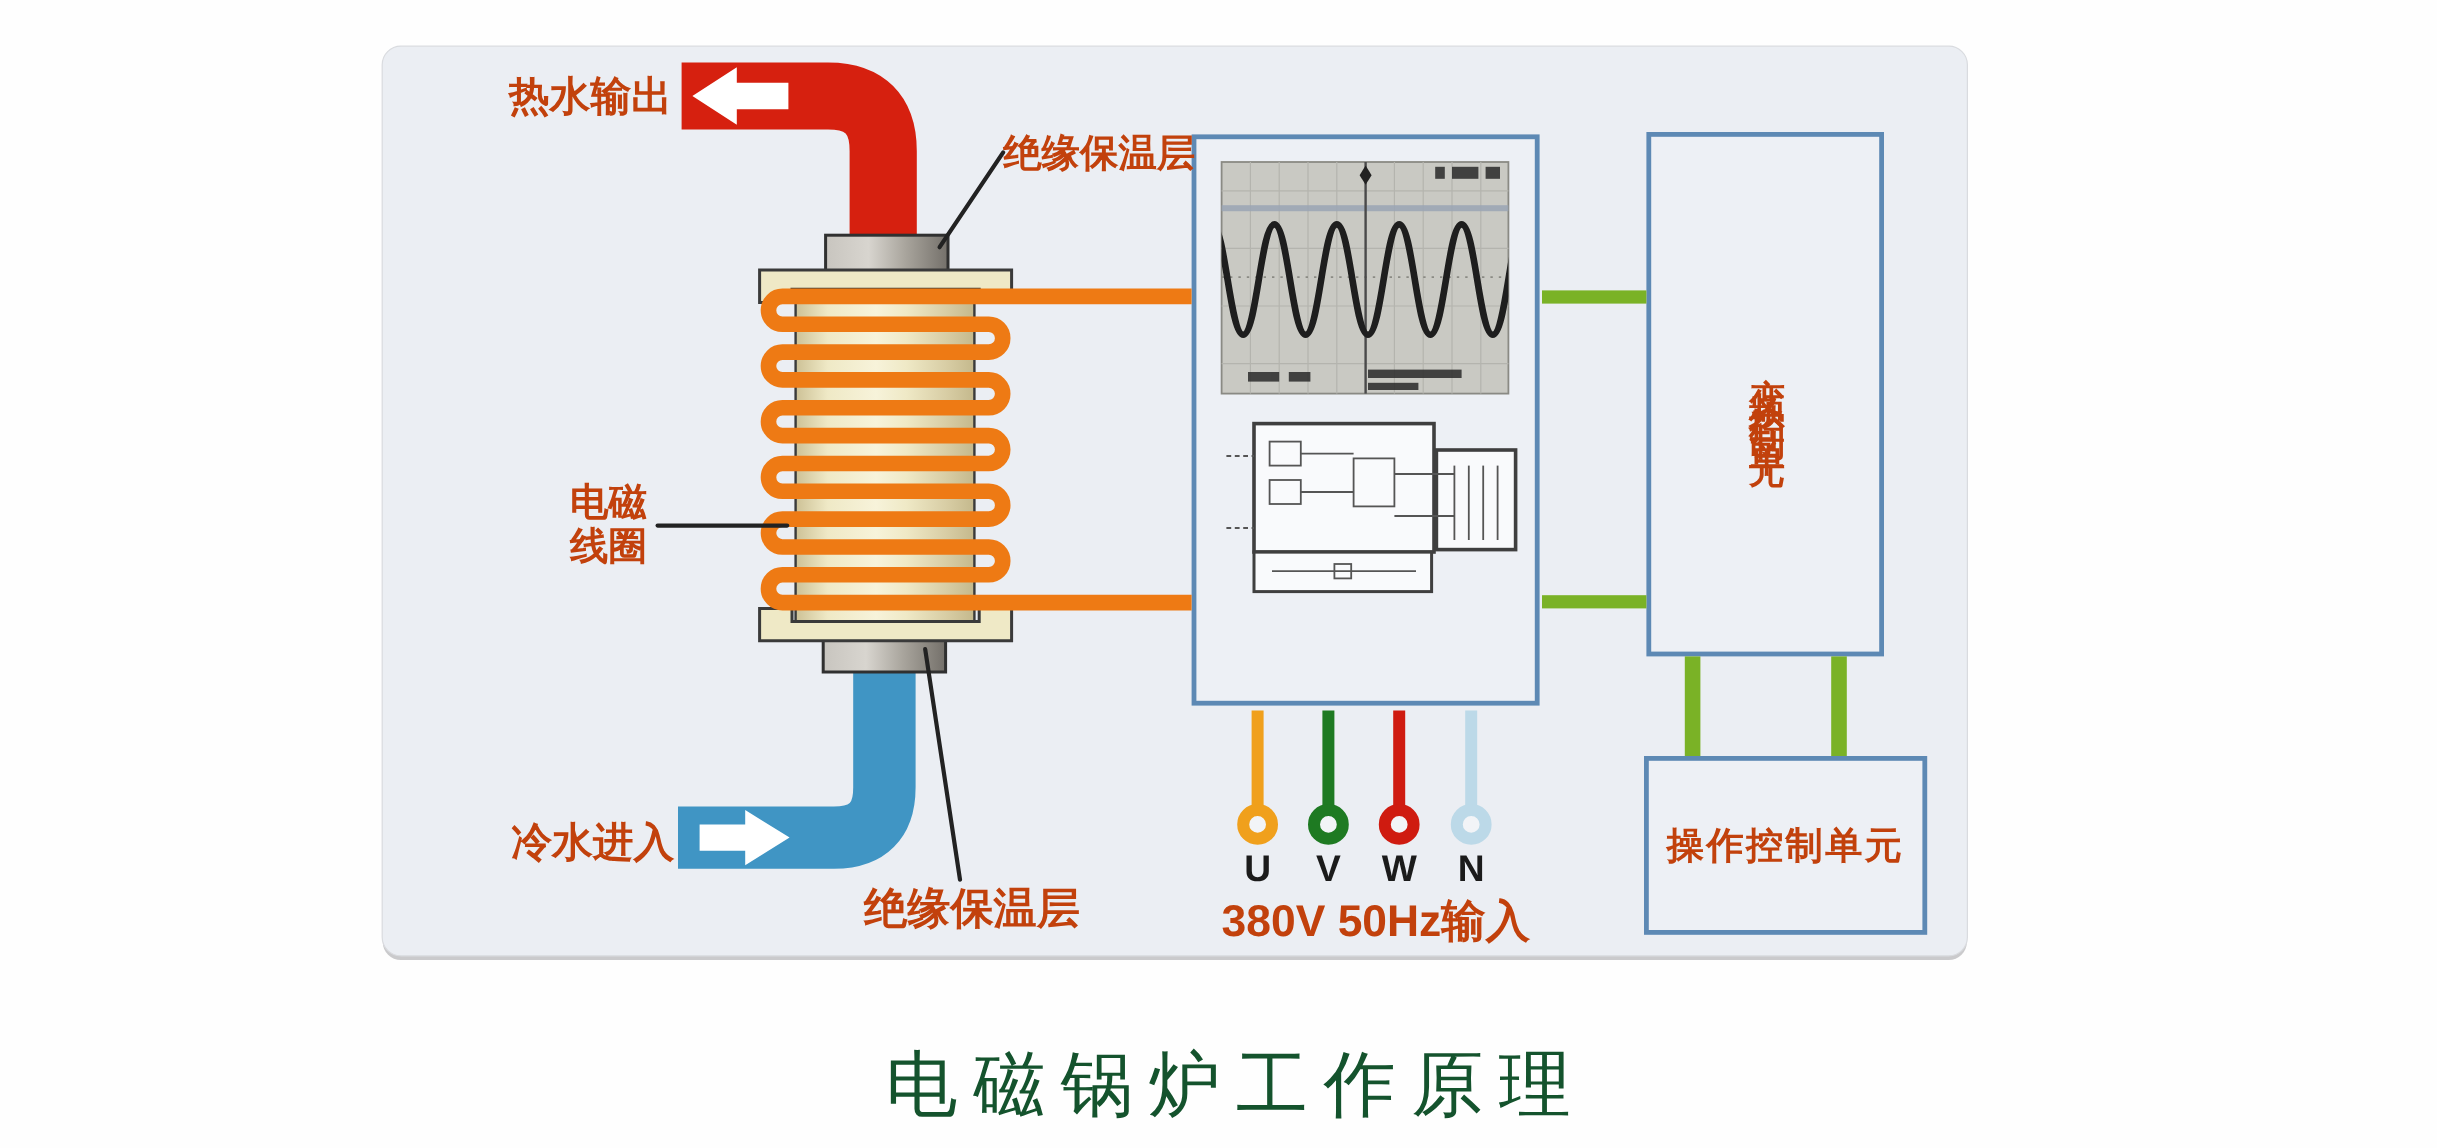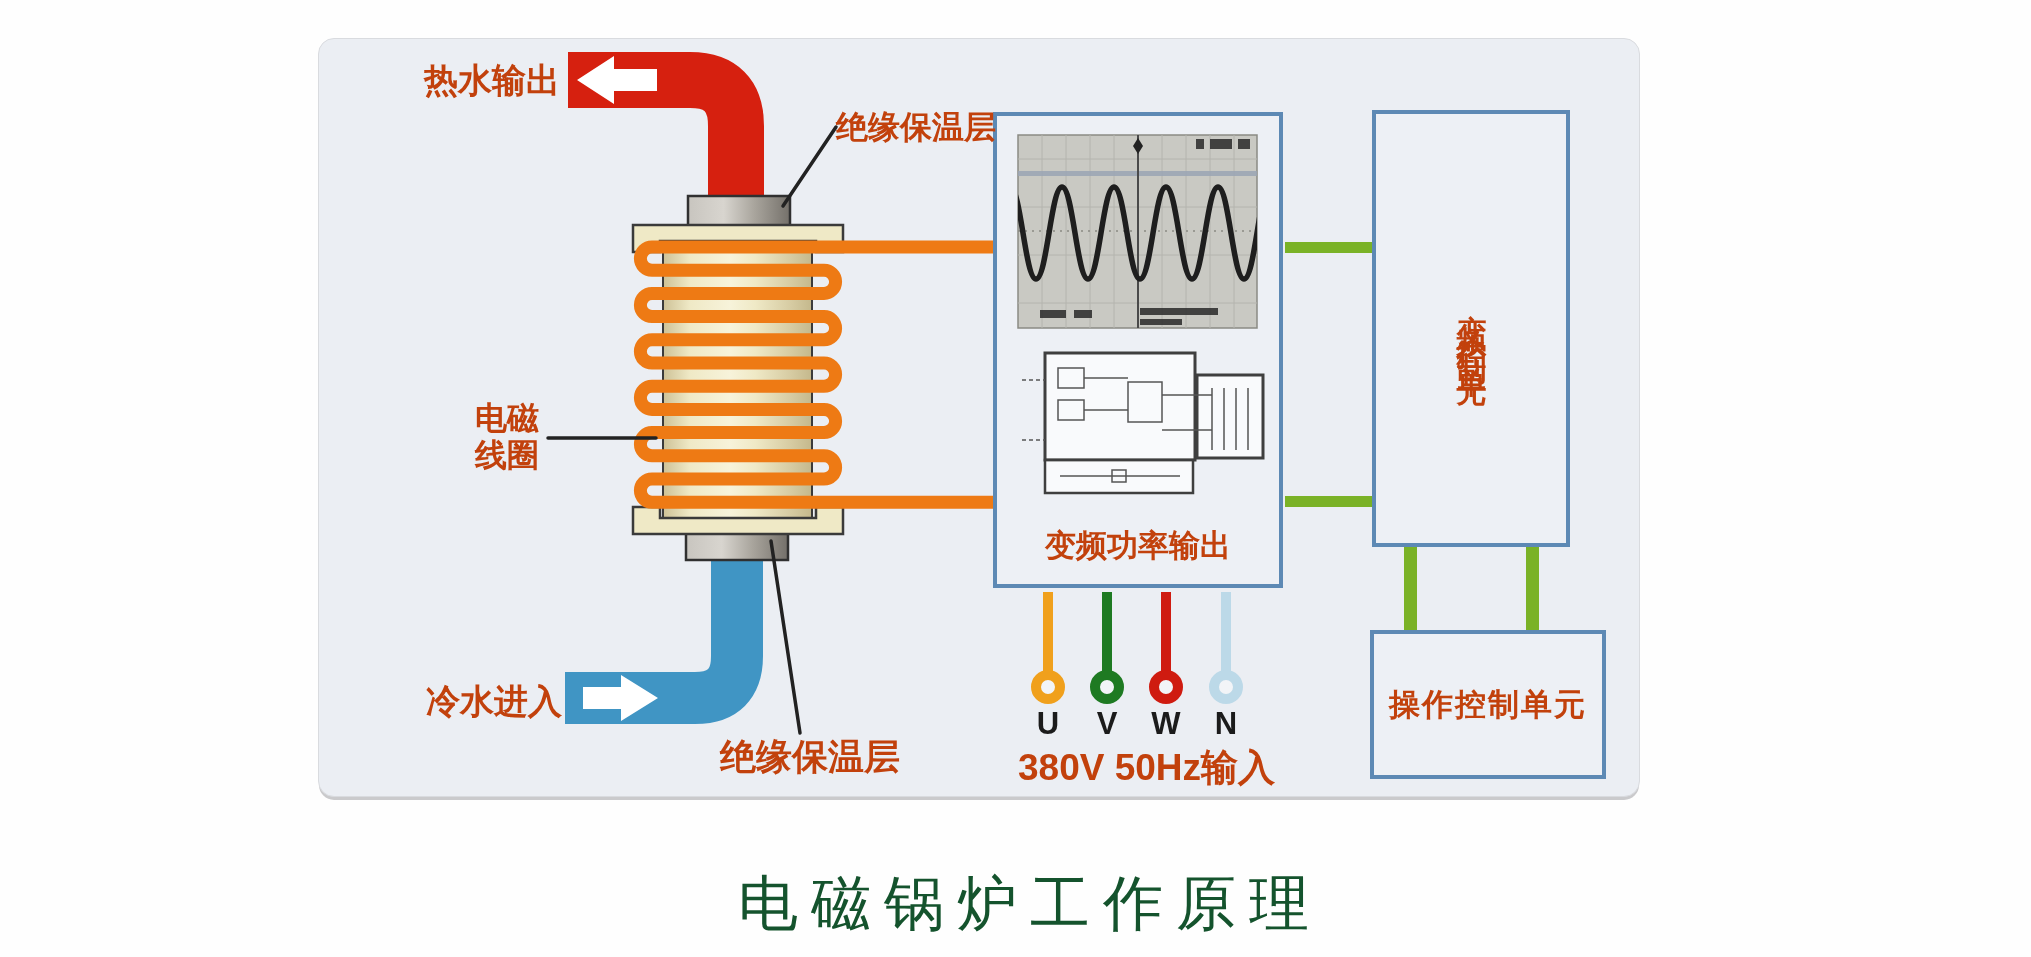--- a/index.html
+++ b/index.html
@@ -179,21 +179,20 @@
   </svg>
 
   <div class="lbl" id="lbl-hot">热水输出</div>
   <div class="lbl" id="lbl-metal">绝缘保温层</div>
   <div class="lbl" id="lbl-coil">
     <span>电磁</span><br>
     <span>线圈</span>
   </div>
   <div class="lbl" id="lbl-cold">冷水进入</div>
   <div class="lbl" id="lbl-insul">绝缘保温层</div>
-  <div class="lbl" id="lbl-poweroutput">变频功率输出</div>
 
   <div class="term-letter" style="left:1026px;">U</div>
   <div class="term-letter" style="left:1085px;">V</div>
   <div class="term-letter" style="left:1144px;">W</div>
   <div class="term-letter" style="left:1204px;">N</div>
   <div class="lbl" id="lbl-input">380V 50Hz输入</div>
 
   <div id="main-title">电磁锅炉工作原理</div>
 </div>
 

